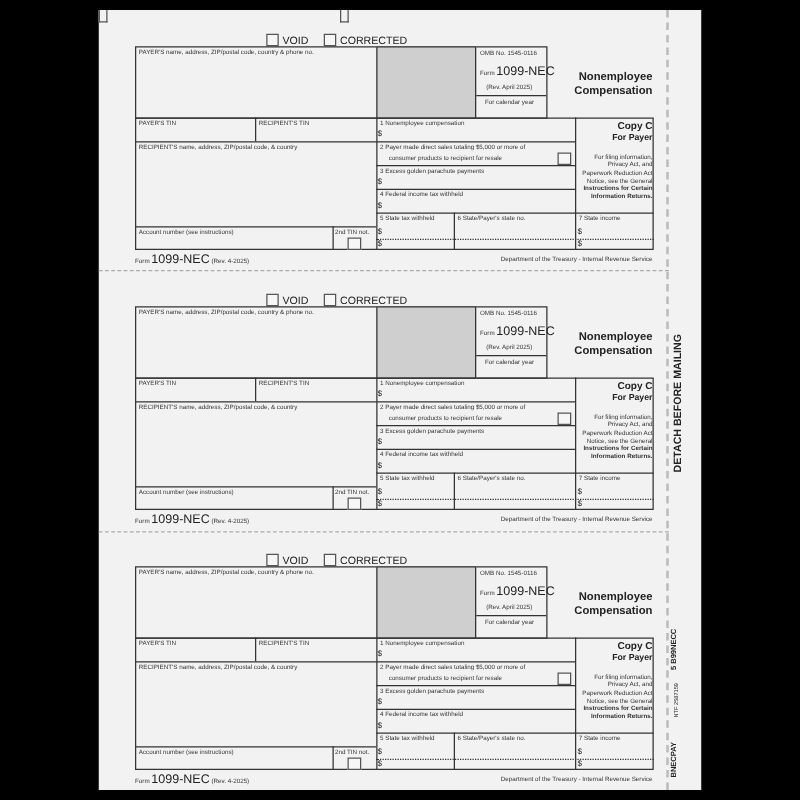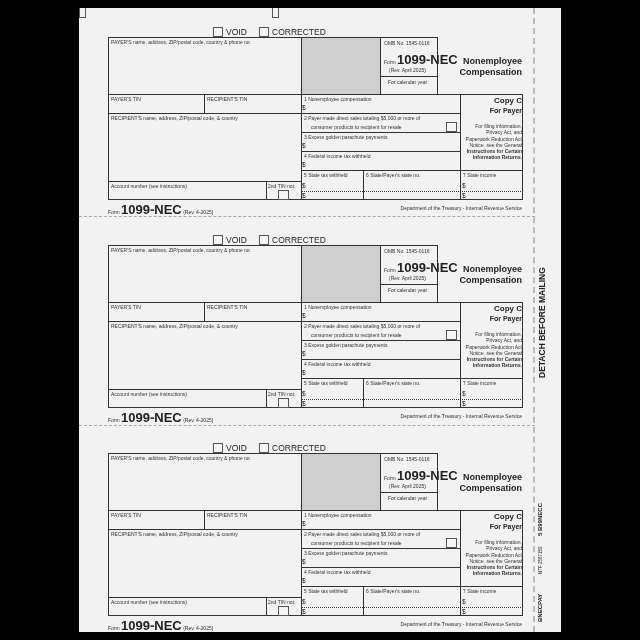--- a/index.html
+++ b/index.html
@@ -17,21 +17,21 @@
   .dollar { position:absolute; font-size:6.5px; color:#222; }
   .grey { position:absolute; background:#cfcfcf; border:1px solid #333; box-sizing:border-box; }
   .line-h { position:absolute; height:0; border-top:1px solid #333; }
   .line-v { position:absolute; width:0; border-left:1px solid #333; }
   .dot-h { position:absolute; height:0; border-top:1px dotted #333; }
   .title-big { position:absolute; font-size:9px; font-weight:bold; text-align:right; color:#222; line-height:11px; }
   .copy { position:absolute; font-size:8px; font-weight:bold; text-align:right; color:#222; }
   .fine { position:absolute; font-size:5px; text-align:right; line-height:6.3px; color:#333; }
   .fine b { font-weight:bold; }
   .formno { position:absolute; font-size:5px; color:#333; white-space:nowrap; }
-  .formno .big { font-size:13px; font-weight:bold; color:#222; }
+  .formno .big { font-size:10px; font-weight:normal; color:#222; }
   .side { position:absolute; transform-origin:left top; transform:rotate(-90deg); white-space:nowrap; color:#222; }
   .smallbox { position:absolute; width:9px; height:8px; border:1px solid #555; background:#f6f6f6; }
 </style>
 </head>
 <body>
 
 <div class="page">
   <div class="corner-mark" style="left:0;"></div>
   <div class="corner-mark" style="left:193px;"></div>
   <div class="vdash"></div>

